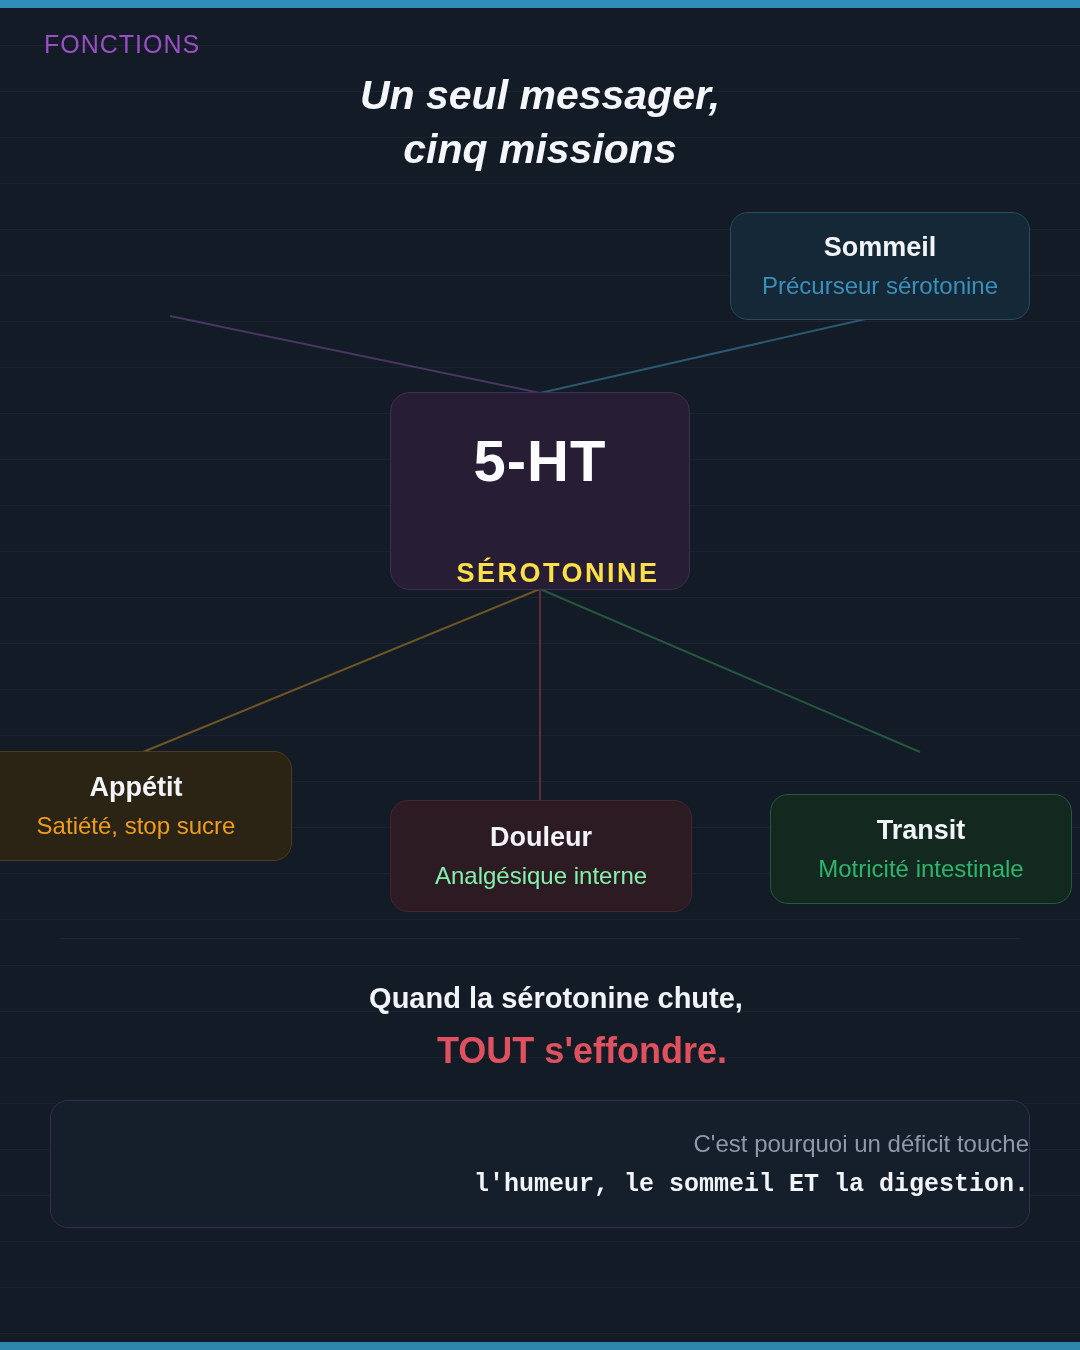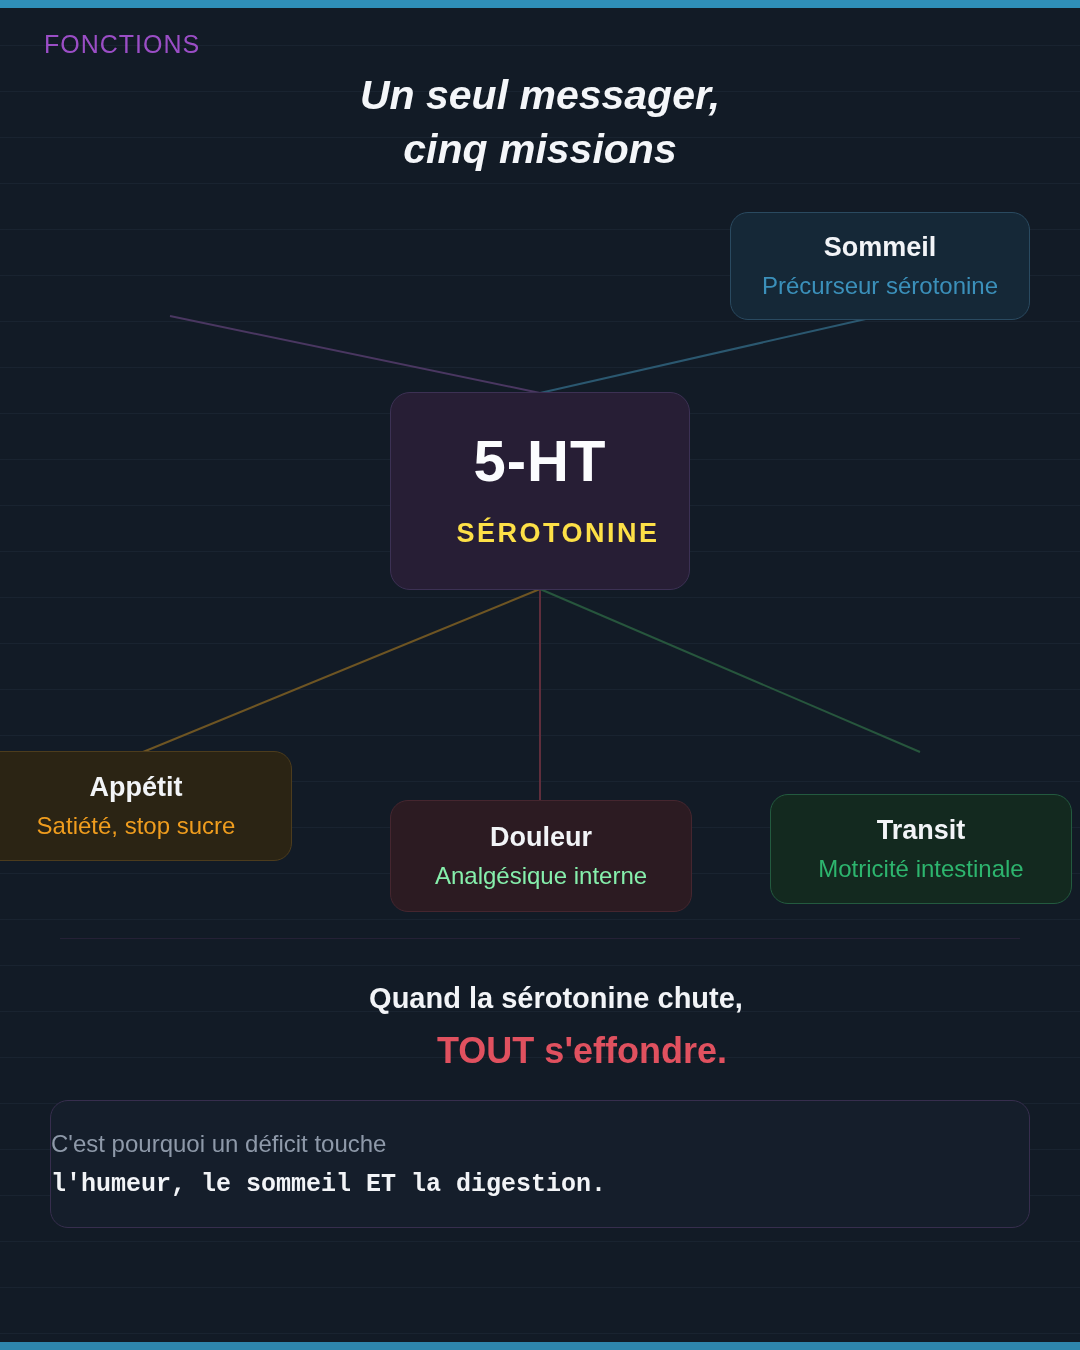--- a/index.html
+++ b/index.html
@@ -45,40 +45,40 @@
   .node--appetit{left:-20px; top:751px; width:310px;height:108px;background:#2b2414;border:1px solid #4c3c1d;}
   .node--appetit .node-sub{color:#f09d1e;}
   .node--douleur{left:390px; top:800px; width:300px;height:110px;background:#2c1b22;border:1px solid #45262f;}
   .node--douleur .node-sub{color:#86efac;}
   .node--transit{left:770px; top:794px; width:300px;height:108px;background:#13291f;border:1px solid #235a3f;}
   .node--transit .node-sub{color:#2db56e;}
 
   .node--center{
     left:390px;top:392px;width:300px;height:198px;background:#271e35;
     border:1px solid #3c3154;border-radius:20px;
-    justify-content:flex-start;padding-top:34px;box-sizing:border-box;gap:24px;
+    justify-content:space-between;padding-top:34px;box-sizing:border-box;gap:24px;
   }
   .node--center .center-title{font-size:58px;font-weight:700;color:#fbfcfe;letter-spacing:1px;}
   .node--center .center-sub{font-size:27px;font-weight:700;letter-spacing:2.5px;color:#fde047;margin-left:36px;}
 
   .divider{position:absolute;left:60px;top:938px;width:960px;height:1px;background:#252136;z-index:2;}
 
   .punch1{
     position:absolute;left:16px;top:982px;width:1080px;z-index:3;text-align:center;
     font-size:29px;font-weight:700;color:#f2f4f7;
   }
   .punch2{
     position:absolute;left:0;top:1030px;width:1080px;z-index:3;text-align:center;
     font-size:36px;font-weight:700;color:#e0515f;margin-left:42px;
   }
 
   .note{
     position:absolute;left:50px;top:1100px;width:980px;height:128px;z-index:2;
     background:#151e2b;border:1px solid #372e4e;border-radius:18px;
-    box-sizing:border-box;display:flex;flex-direction:column;align-items:flex-start;
+    box-sizing:border-box;display:flex;flex-direction:column;align-items:flex-end;
     justify-content:center;gap:12px;text-align:center;
   }
   .note .note-line1{font-size:24px;color:#8e99a9;font-weight:400;}
   .note .note-line2{font-size:25px;color:#f2f4f7;font-weight:700;font-family:Liberation Mono, monospace;}
 </style>
 </head>
 <body>
 
 <div class="stage">
 

